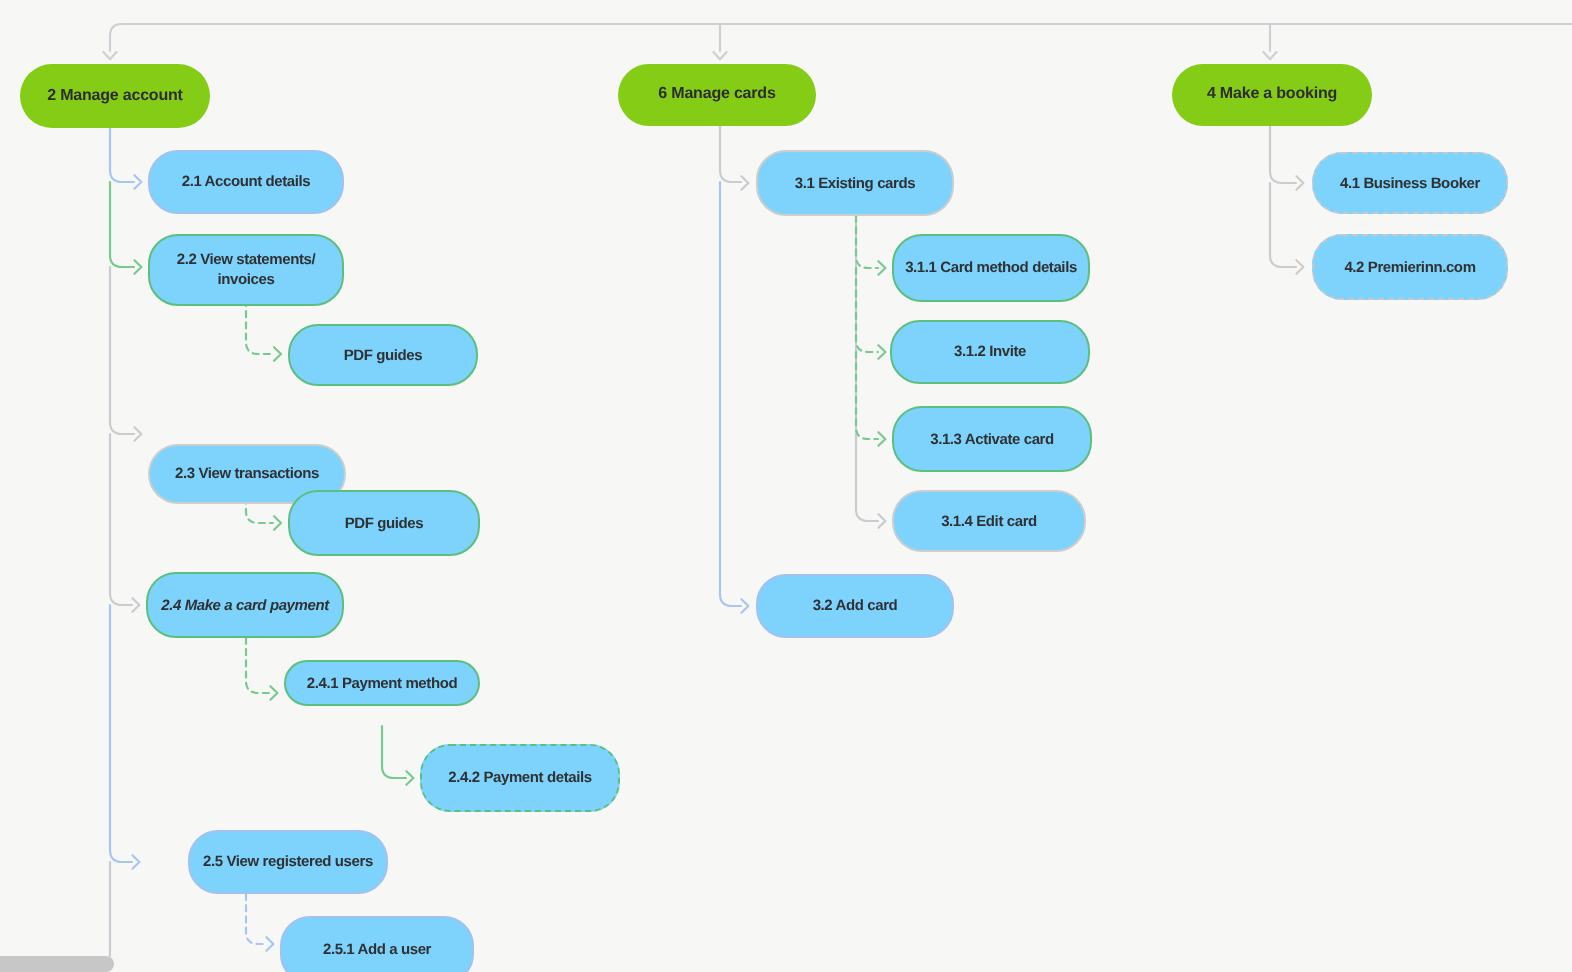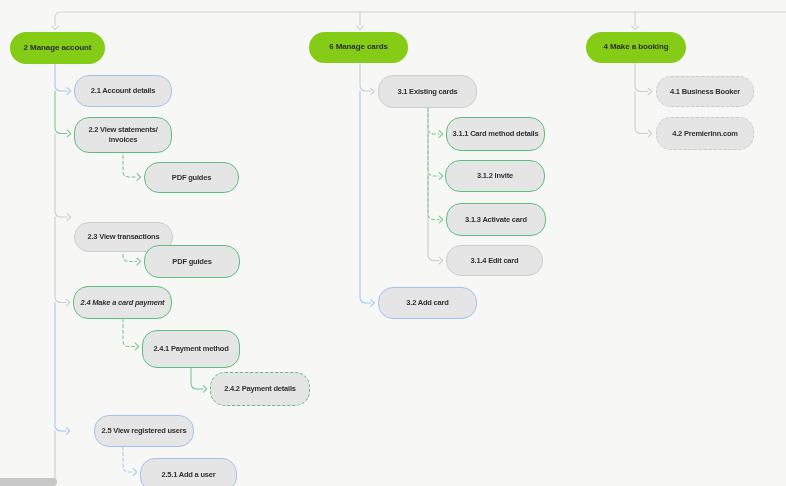--- a/index.html
+++ b/index.html
@@ -4,21 +4,21 @@
 <style>
   html,body{margin:0;padding:0;}
   body{
     width:786px;height:486px;position:relative;overflow:hidden;
     background:#f7f7f6;
     font-family:"Liberation Sans", sans-serif;
   }
   #connectors{position:absolute;left:0;top:0;pointer-events:none;}
   .node{
     position:absolute;display:flex;align-items:center;justify-content:center;
-    background:#e5e5e5;border-radius:15px;box-sizing:border-box;
+    background:#7dd3fc;border-radius:15px;box-sizing:border-box;
     font-size:7.5px;font-weight:700;color:#2f3134;letter-spacing:-0.2px;
     line-height:1.3;text-align:center;padding:2px 4px;
   }
   .node .lbl{display:block;}
   .nowrap .lbl{white-space:nowrap;}
   .root{
     background:#84cc16;border:none;border-radius:16px;color:#2d2d2d;
     font-size:8px;letter-spacing:-0.1px;font-weight:700;
   }
   .blue{border:1.2px solid #a3c1ef;}
@@ -141,21 +141,21 @@
 </div>
 <div class="node gray nowrap" style="left:74px;top:202px;width:99px;height:30px;margin-top:20px;">
   <span class="lbl">2.3 View transactions</span>
 </div>
 <div class="node green nowrap" style="left:144px;top:245px;width:96px;height:33px;">
   <span class="lbl">PDF guides</span>
 </div>
 <div class="node green nowrap" style="left:73px;top:286px;width:99px;height:33px;font-style:italic;">
   <span class="lbl">2.4 Make a card payment</span>
 </div>
-<div class="node green nowrap" style="left:142px;top:330px;width:98px;height:38px;">
+<div class="node green nowrap" style="left:142px;top:330px;width:98px;height:23px;">
   <span class="lbl">2.4.1 Payment method</span>
 </div>
 <div class="node green-dashed nowrap" style="left:210px;top:372px;width:100px;height:34px;">
   <span class="lbl">2.4.2 Payment details</span>
 </div>
 <div class="node blue nowrap" style="left:58px;top:415px;width:100px;height:32px;margin-left:36px;">
   <span class="lbl">2.5 View registered users</span>
 </div>
 <div class="node blue nowrap" style="left:140px;top:458px;width:97px;height:34px;">
   <span class="lbl">2.5.1 Add a user</span>

